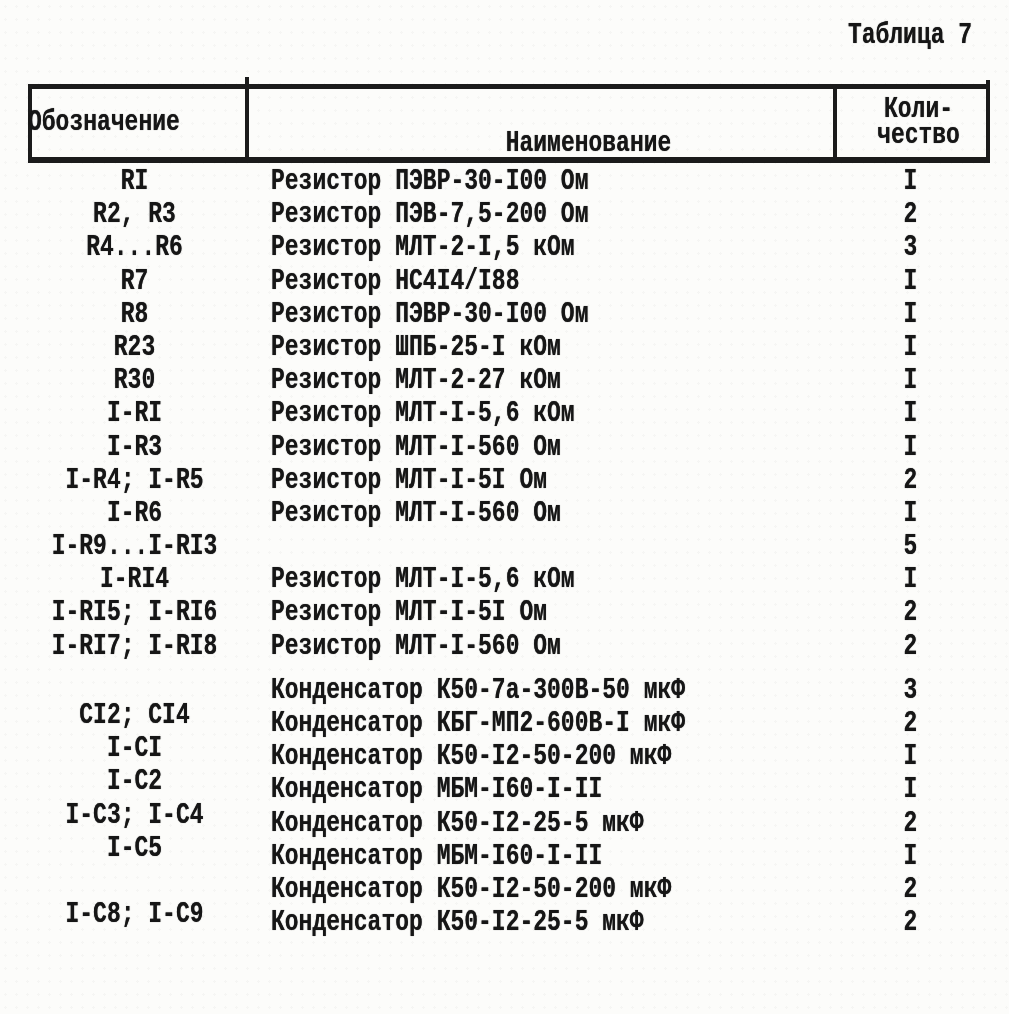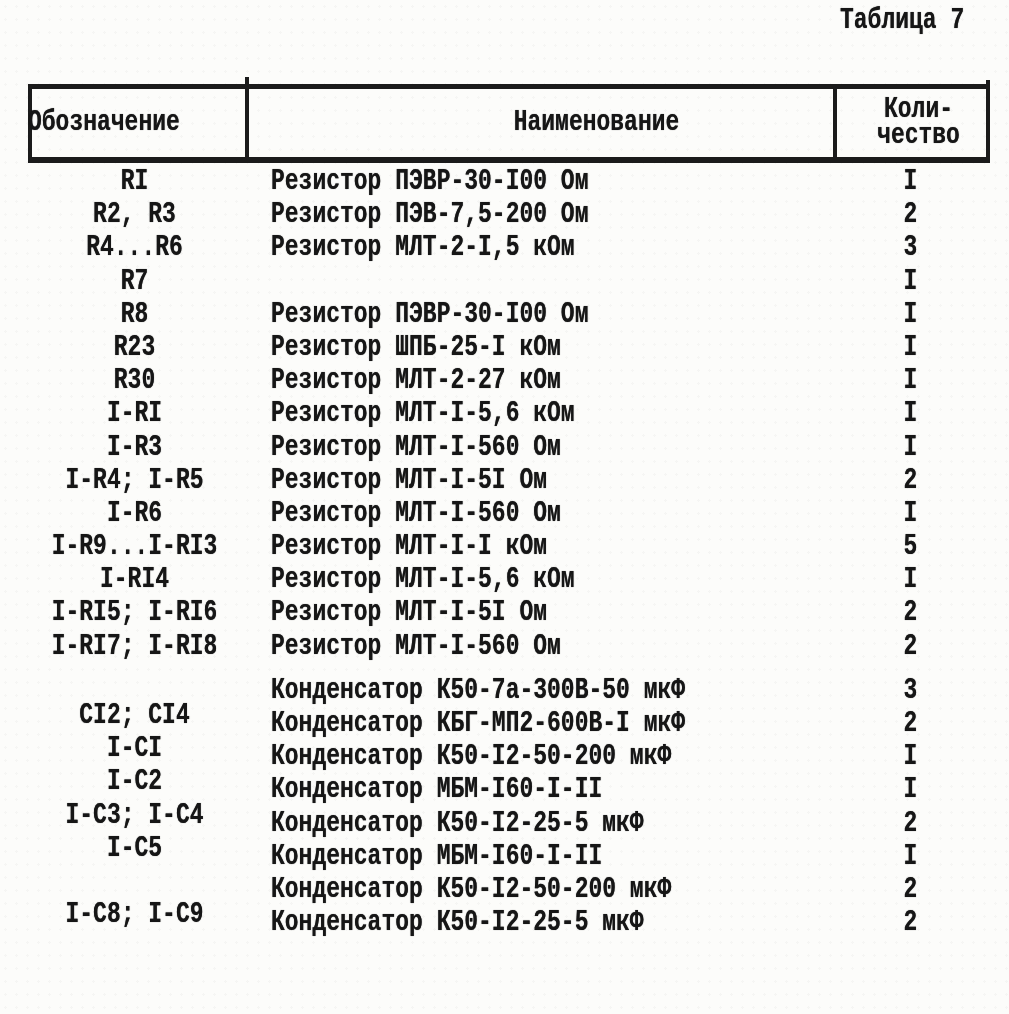--- a/index.html
+++ b/index.html
@@ -20,22 +20,22 @@
     font-weight: 700;
     font-size: 23px;
     color: #161616;
     text-shadow: 0 0 0.7px rgba(25,25,25,0.85);
     white-space: nowrap;
   }
   
   .t { display: inline-block; transform: scaleY(1.3); transform-origin: 50% 55%; }
 
   .caption {
-    position: absolute; left: 840px; top: 8px;
-    width: 140px; text-align: left;
+    position: absolute; left: 840px; top: 23px;
+    width: 140px; text-align: center;
   }
 
   
   .thead {
     position: absolute; left: 28px; top: 84px;
     width: 962px; height: 68px;
     border-top: 5px solid #1b1b1b;
     border-bottom: 6px solid #1b1b1b;
     box-sizing: content-box;
   }
@@ -47,21 +47,21 @@
   .underline2 {
     position: absolute; left: 28px; top: 159px;
     width: 962px; height: 2px; background: rgba(27,27,27,0.55);
   }
   .hcell {
     position: absolute; top: 0; height: 68px;
     display: flex; flex-direction: column; justify-content: center;
     text-align: center; box-sizing: border-box;
   }
   .hcell-des  { left: 0; width: 200px; padding-right: 77px; }
-  .hcell-name { left: 217px; width: 668px; padding-left: 35px; }
+  .hcell-name { left: 209px; width: 668px; padding-left: 35px; justify-content: flex-end; }
   .hcell-qty  { left: 805px; width: 173px; padding-right: 2px; line-height: 26px; }
 
   
   .tbody { position: absolute; left: 46px; top: 166px; width: 962px; }
   .section { position: relative; }
   .section-gap { margin-top: 11px; }
   .row { position: relative; height: 33.2px; }
   .cell {
     position: absolute; top: 0; height: 33.2px; line-height: 33.2px;
     box-sizing: border-box;
@@ -111,20 +111,21 @@
           <div class="cell ink cell-name"><span class="t">Резистор ПЭВ-7,5-200 Ом</span></div>
           <div class="cell ink cell-qty"><span class="t">2</span></div>
         </div>
         <div class="row">
           <div class="cell ink cell-des"><span class="t">R4...R6</span></div>
           <div class="cell ink cell-name"><span class="t">Резистор МЛТ-2-I,5 кОм</span></div>
           <div class="cell ink cell-qty"><span class="t">3</span></div>
         </div>
         <div class="row">
           <div class="cell ink cell-des"><span class="t">R7</span></div>
+          <div class="cell ink cell-name"><span class="t">Резистор НС4I4/I88</span></div>
           <div class="cell ink cell-qty"><span class="t">I</span></div>
         </div>
         <div class="row">
           <div class="cell ink cell-des"><span class="t">R8</span></div>
           <div class="cell ink cell-name"><span class="t">Резистор ПЭВР-30-I00 Ом</span></div>
           <div class="cell ink cell-qty"><span class="t">I</span></div>
         </div>
         <div class="row">
           <div class="cell ink cell-des"><span class="t">R23</span></div>
           <div class="cell ink cell-name"><span class="t">Резистор ШПБ-25-I кОм</span></div>
@@ -150,21 +151,20 @@
           <div class="cell ink cell-name"><span class="t">Резистор МЛТ-I-5I Ом</span></div>
           <div class="cell ink cell-qty"><span class="t">2</span></div>
         </div>
         <div class="row">
           <div class="cell ink cell-des"><span class="t">I-R6</span></div>
           <div class="cell ink cell-name"><span class="t">Резистор МЛТ-I-560 Ом</span></div>
           <div class="cell ink cell-qty"><span class="t">I</span></div>
         </div>
         <div class="row">
           <div class="cell ink cell-des"><span class="t">I-R9...I-RI3</span></div>
-          <div class="cell ink cell-name"><span class="t">Резистор МЛТ-I-I кОм</span></div>
           <div class="cell ink cell-qty"><span class="t">5</span></div>
         </div>
         <div class="row">
           <div class="cell ink cell-des"><span class="t">I-RI4</span></div>
           <div class="cell ink cell-name"><span class="t">Резистор МЛТ-I-5,6 кОм</span></div>
           <div class="cell ink cell-qty"><span class="t">I</span></div>
         </div>
         <div class="row">
           <div class="cell ink cell-des"><span class="t">I-RI5; I-RI6</span></div>
           <div class="cell ink cell-name"><span class="t">Резистор МЛТ-I-5I Ом</span></div>

